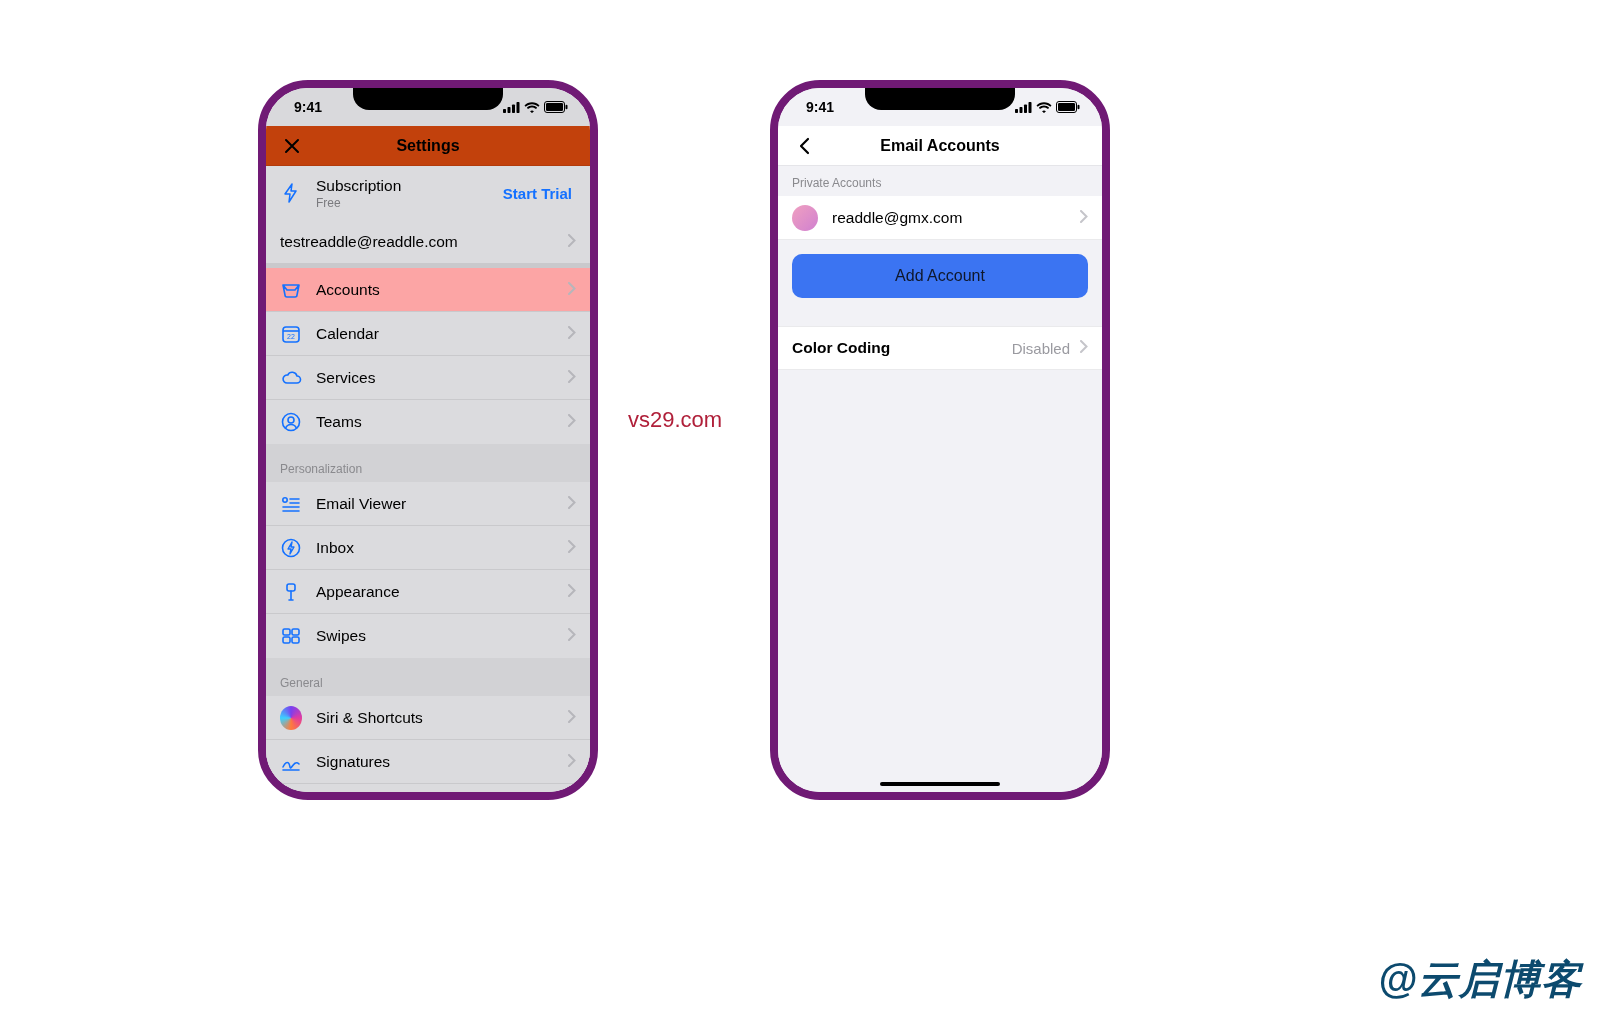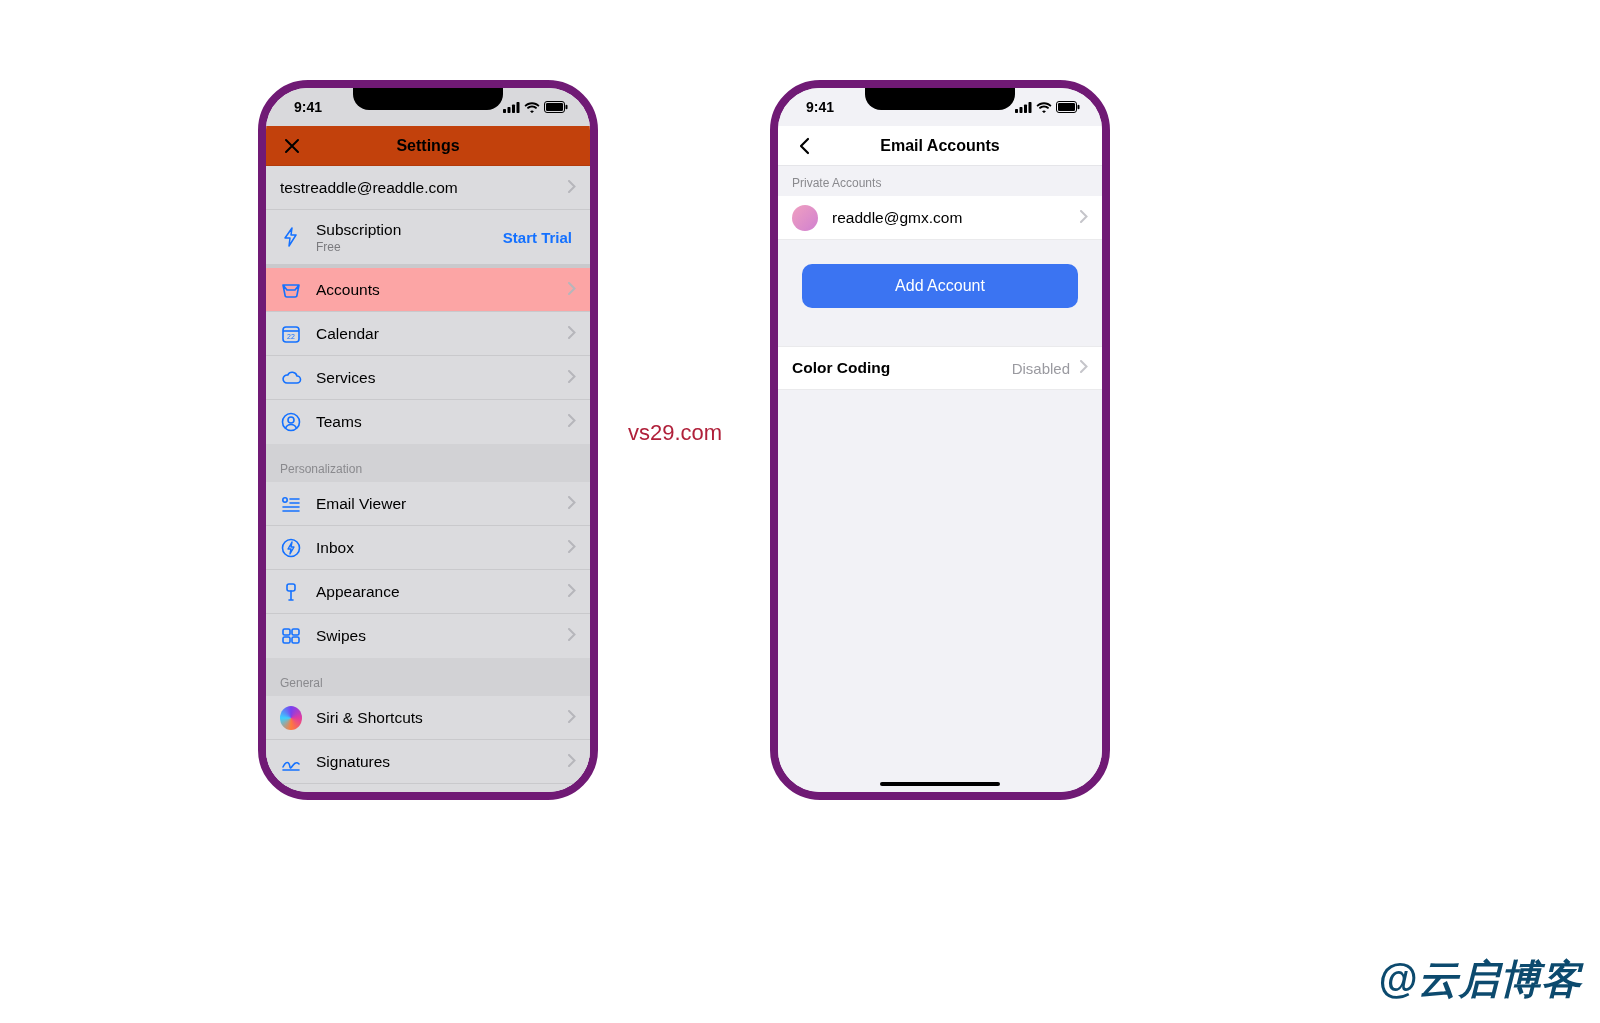--- a/index.html
+++ b/index.html
@@ -100,37 +100,37 @@
   .gap { height: 14px; }
 
   .avatar {
     width:26px; height:26px; border-radius:50%;
     background: linear-gradient(135deg,#f0a0c0,#d080d0);
     margin-right:14px; flex:0 0 26px;
     overflow:hidden;
   }
 
   .btn-primary {
-    margin: 24px;
+    margin: 14px;
     height: 44px;
     background:#3b74f2;
-    color:#ffffff;
+    color:#0f172a;
     font-size:16px; font-weight:500;
     border-radius:10px;
     display:flex; align-items:center; justify-content:center;
     cursor:pointer;
   }
 
   .home-indicator {
     position:absolute; bottom:6px; left:50%; transform:translateX(-50%);
     width:120px; height:4px; background:#000; border-radius:3px;
   }
 
   .watermark-center {
-    position:absolute; left:628px; top:420px;
+    position:absolute; left:628px; top:407px;
     color:#b0203a; font-size:22px;
   }
   .watermark-corner {
     position:absolute; right:18px; bottom:16px;
     font-size:40px; font-weight:800; font-style:italic;
     color:#0c4a6e; text-shadow:1px 1px 0 #fff;
     letter-spacing:1px;
   }
 
   
@@ -179,38 +179,38 @@
     <div class="nav-left">
       <svg width="16" height="16" viewBox="0 0 16 16">
           <path d="M2 2 L14 14 M14 2 L2 14" stroke="#000" stroke-width="2" stroke-linecap="round" fill="none"></path>
         </svg>
     </div>
     <div class="nav-title">Settings</div>
   </div>
 
   <div class="scroll">
 
-    <div class="row">
-      <span class="row-label" style="font-weight:500">testreaddle@readdle.com</span>
-      <span class="chevron"><svg width="8" height="13" viewBox="0 0 8 13">
-            <path d="M1 1l5.5 5.5L1 12" stroke="#b6b6bb" stroke-width="2" fill="none" stroke-linecap="round"></path>
-          </svg></span>
-    </div>
-
     <div class="row no-border" style="min-height:54px">
       <span class="row-icon">
         <svg width="20" height="20" viewBox="0 0 20 20">
             <path d="M11 1 L4 11 h5 l-1 8 7-11 h-5 z" fill="none" stroke="#1471ff" stroke-width="1.5" stroke-linejoin="round"></path>
           </svg>
       </span>
       <div class="row-col">
         <span class="row-label">Subscription</span>
         <span class="row-sub">Free</span>
       </div>
       <span class="trailing action">Start Trial</span>
+    </div>
+
+    <div class="row">
+      <span class="row-label" style="font-weight:500">testreaddle@readdle.com</span>
+      <span class="chevron"><svg width="8" height="13" viewBox="0 0 8 13">
+            <path d="M1 1l5.5 5.5L1 12" stroke="#b6b6bb" stroke-width="2" fill="none" stroke-linecap="round"></path>
+          </svg></span>
     </div>
 
     <div style="height:4px;background:#c9c9cc"></div>
 
     <div class="row active">
       <span class="row-icon">
         <svg width="22" height="22" viewBox="0 0 22 22">
             <path d="M3 6h16l-2 10a2 2 0 0 1-2 2H7a2 2 0 0 1-2-2L3 6z M3 6l4 5h8l4-5" fill="none" stroke="#1471ff" stroke-width="1.6" stroke-linejoin="round"></path>
           </svg>
       </span>

